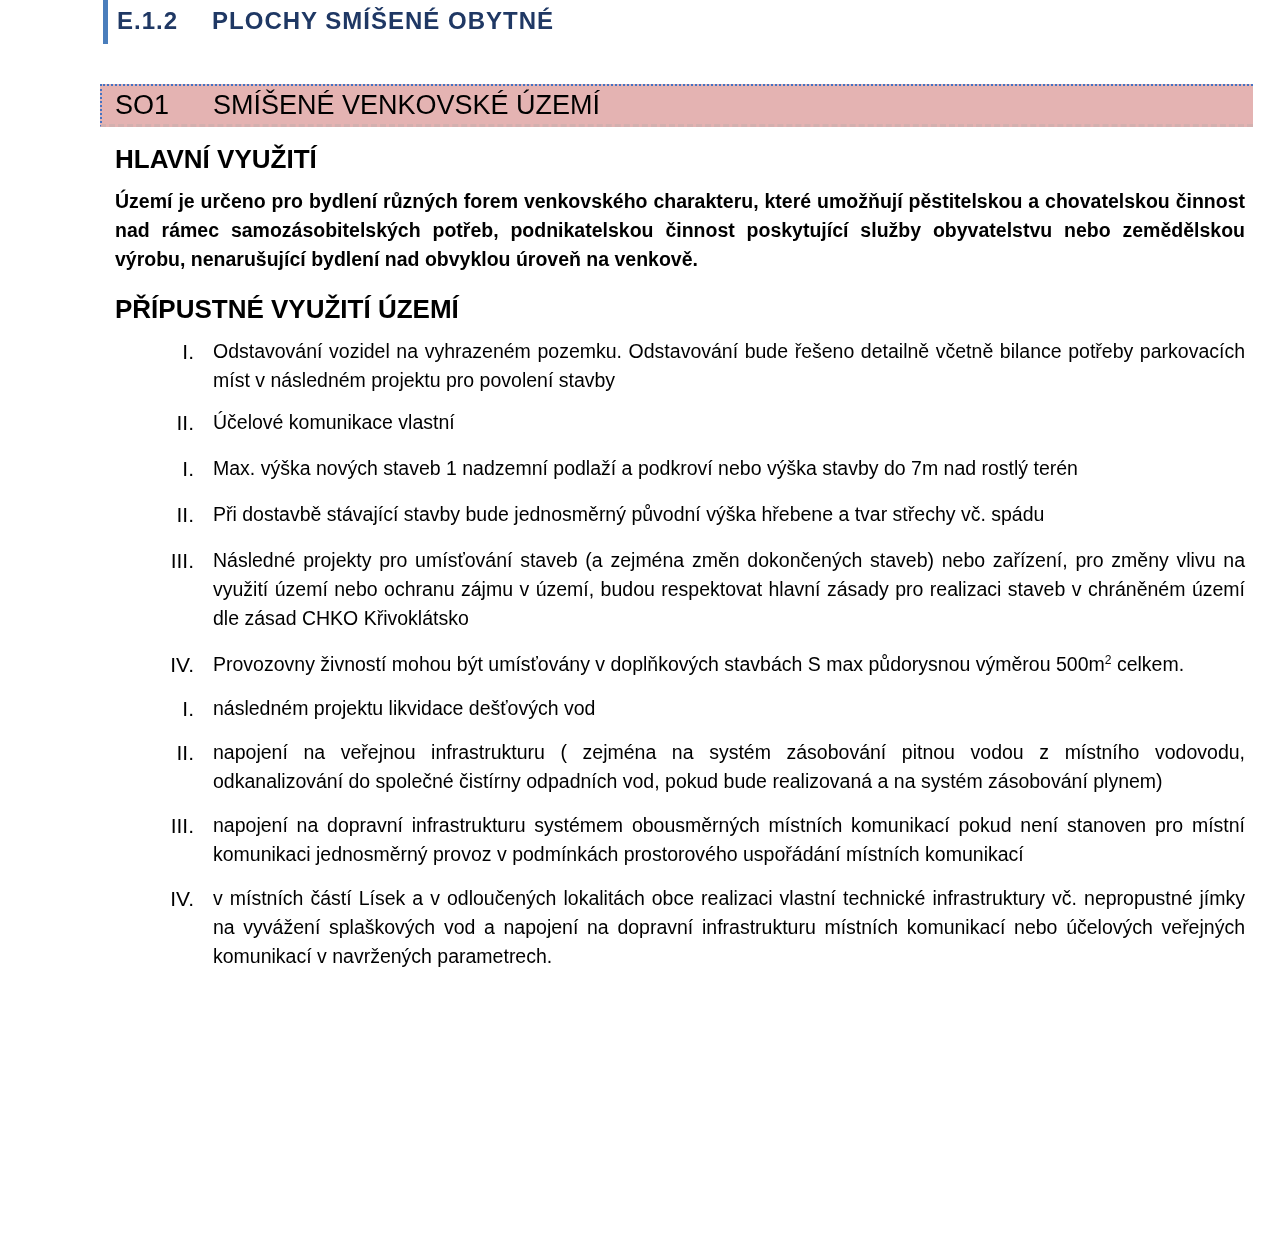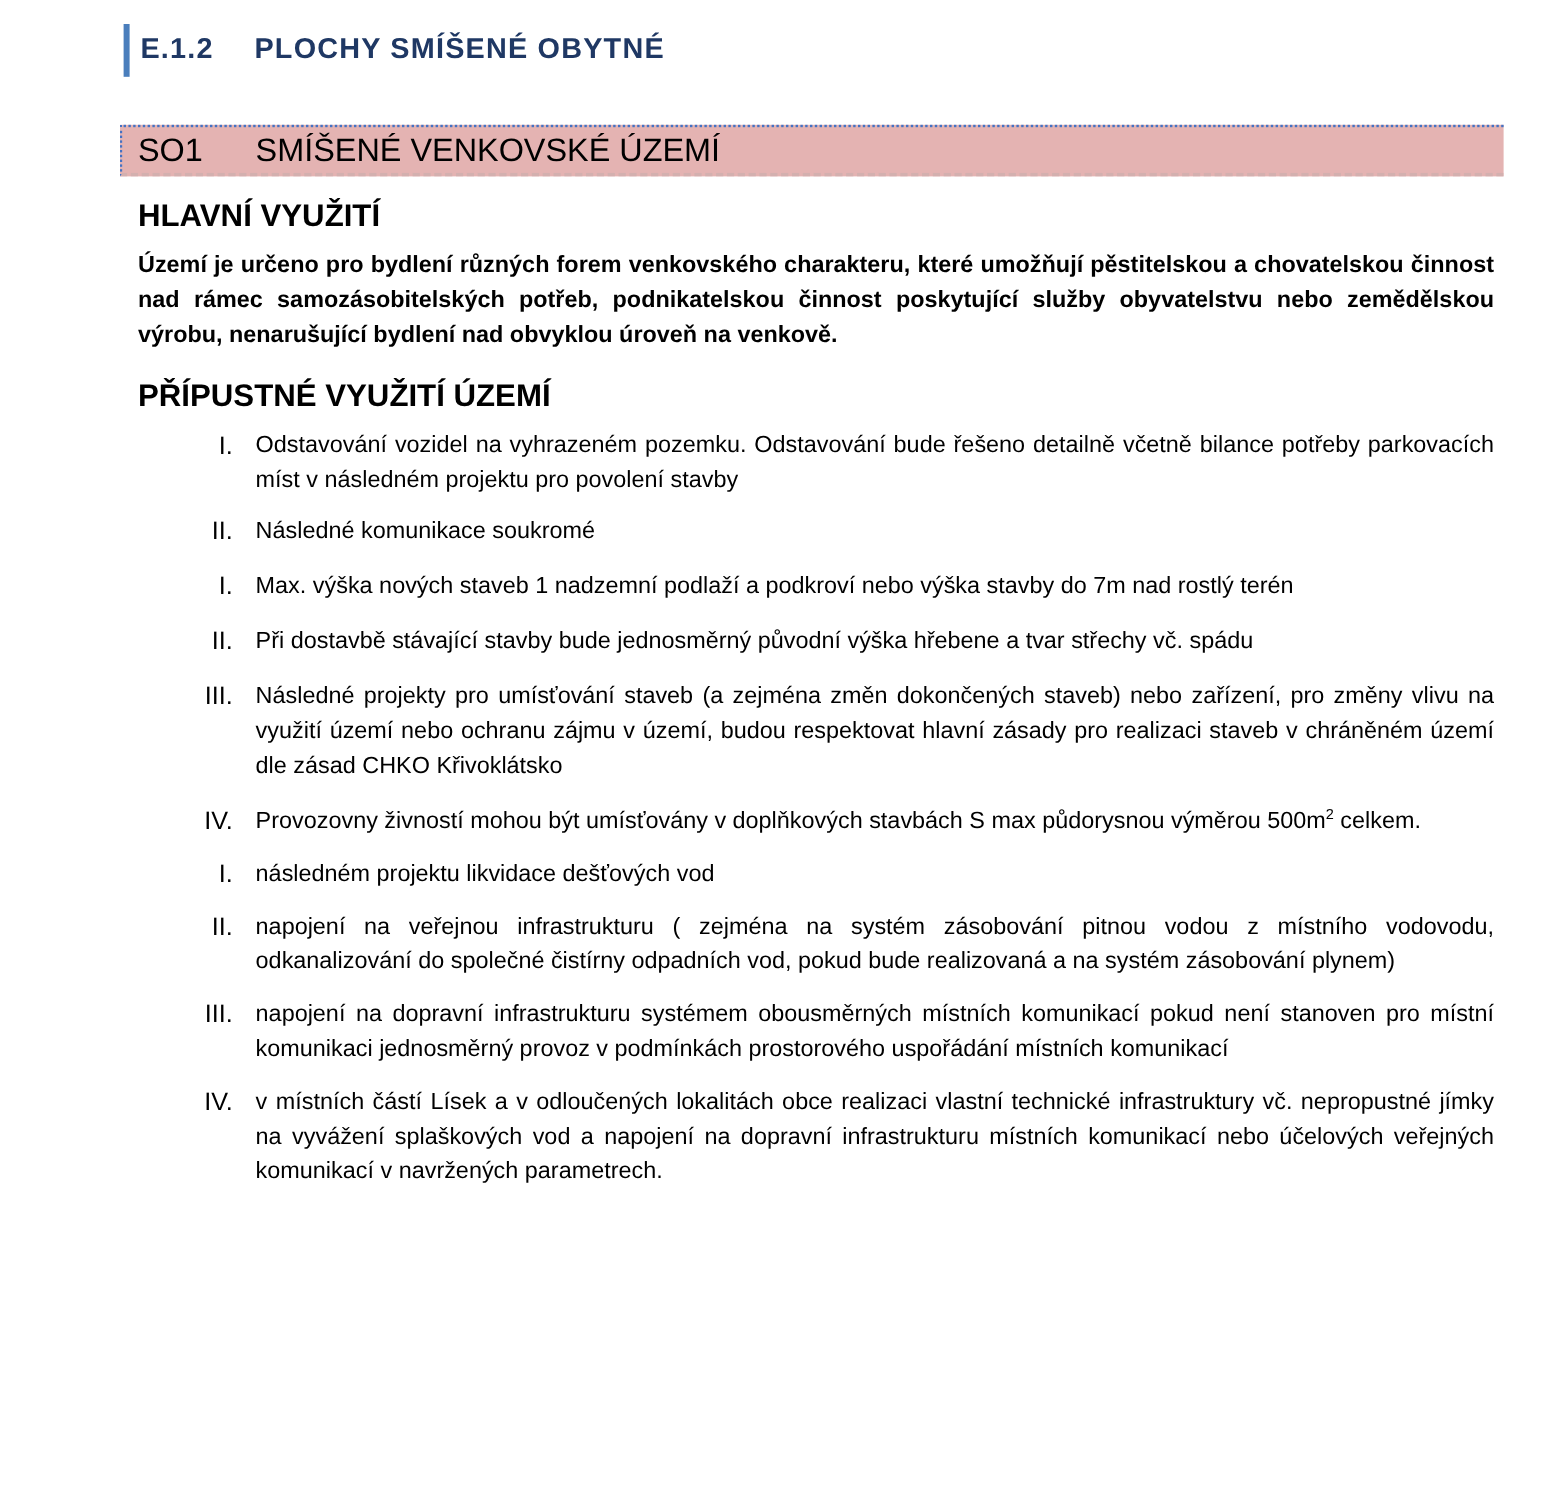--- a/index.html
+++ b/index.html
@@ -3,21 +3,21 @@
 <meta charset="utf-8">
 <style>
   * { margin: 0; padding: 0; box-sizing: border-box; }
   html, body { background: #ffffff; }
   body {
     width: 1284px; height: 1252px;
     font-family: "Liberation Sans", sans-serif;
     color: #000000;
     overflow: hidden;
   }
-  .page { width: 1096px; height: 1252px; padding: 20px 30px 0 100px; }
+  .page { width: 1096px; height: 1252px; padding: 0 30px 0 100px; }
 
   
   .doc-heading {
     margin-left: 3px;
     border-left: 5px solid #4a7ebc;
     padding: 4px 0 6px 9px;
     color: #1f3864;
     font-weight: bold;
     font-size: 24px;
     letter-spacing: 1px;
@@ -103,21 +103,21 @@
     <p class="body-par">Území je určeno pro bydlení různých forem venkovského charakteru, které umožňují pěstitelskou a chovatelskou činnost nad rámec samozásobitelských potřeb, podnikatelskou činnost poskytující služby obyvatelstvu nebo zemědělskou výrobu, nenarušující bydlení nad obvyklou úroveň na venkově.</p>
 
     <h2 style="margin-top:20px">PŘÍPUSTNÉ VYUŽITÍ ÚZEMÍ</h2>
     <div class="rlist">
       <div class="li">
         <span class="num">I.</span>
         <span class="litext">Odstavování vozidel na vyhrazeném pozemku. Odstavování bude řešeno detailně včetně bilance potřeby parkovacích míst v následném projektu pro povolení stavby</span>
       </div>
       <div class="li">
         <span class="num">II.</span>
-        <span class="litext short">Následné komunikace soukromé</span>
+        <span class="litext short">Účelové komunikace vlastní</span>
       </div>
     </div>
 
     <div class="rlist">
       <div class="li" style="margin-top:17px">
         <span class="num">I.</span>
         <span class="litext">Max. výška nových staveb 1 nadzemní podlaží a podkroví nebo výška stavby do 7m nad rostlý terén</span>
       </div>
       <div class="li" style="margin-top:17px">
         <span class="num">II.</span>

